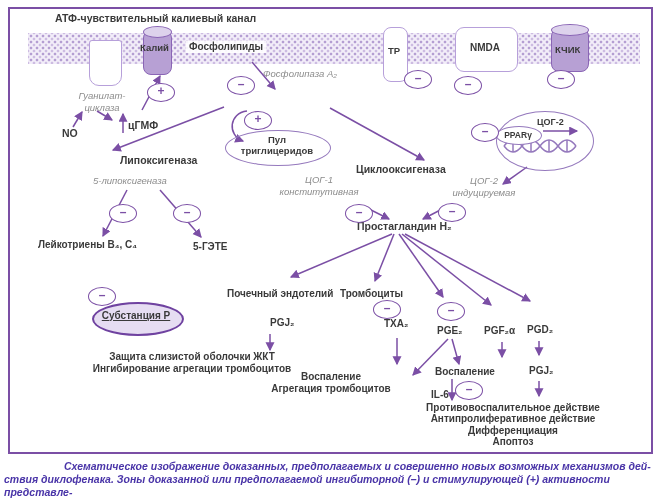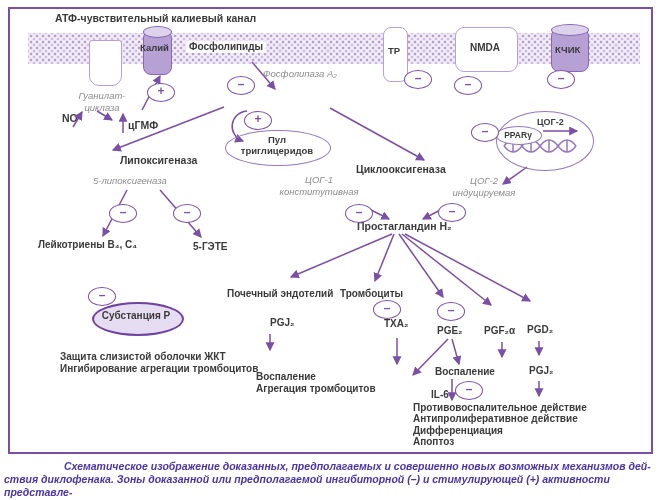--- a/index.html
+++ b/index.html
@@ -9,21 +9,21 @@
   .membrane{position:absolute;left:28px;top:33px;width:612px;height:31px;background-color:#f3eef9;
     background-image:
       radial-gradient(circle at 3px 3px,#b49ed2 1.1px,rgba(0,0,0,0) 1.7px),
       radial-gradient(circle at 3px 3px,#cdbce2 1.1px,rgba(0,0,0,0) 1.7px);
     background-size:6px 6px,6px 6px;background-position:0 0,3px 3px;}
   .lbl{position:absolute;font-weight:bold;font-size:10px;line-height:12px;white-space:nowrap;}
   .big{font-size:10.5px;}
   .gray{color:#8c8c8c;font-style:italic;font-weight:normal;font-size:9.5px;}
   .pre{white-space:pre-line;}
   .ctr{text-align:center;}
-  .rt{text-align:left;}
+  .rt{text-align:center;}
   .badge{position:absolute;width:26px;height:17px;border:1.6px solid #7b4fa5;border-radius:50%;
          background:#fff;color:#7b4fa5;font-weight:bold;font-size:12px;line-height:14px;text-align:center;z-index:6;}
   .plus{border-width:1.8px;}
   .box{position:absolute;background:#fff;border:1.5px solid #b7a0da;z-index:4;}
   .cyl{position:absolute;background:#b7a0d4;border:1.5px solid #8a65b5;border-radius:8px;z-index:4;}
   .cyl::before{content:"";position:absolute;left:-1px;top:-5px;width:100%;height:10px;background:#ddd2ec;
                border:1.5px solid #8a65b5;border-radius:50%;}
   .ellipse{position:absolute;border:1.4px solid #9579bd;border-radius:50%;z-index:5;}
   .onmem{background:rgba(255,255,255,.88);padding:0 3px;z-index:5;}
   .z5{z-index:5;}
@@ -117,30 +117,30 @@
   <div class="badge" style="left:345px;top:204px;">–</div>
   <div class="badge" style="left:438px;top:203px;">–</div>
   <div class="badge" style="left:471px;top:123px;">–</div>
   <div class="badge" style="left:373px;top:300px;">–</div>
   <div class="badge" style="left:437px;top:302px;">–</div>
   <div class="badge" style="left:455px;top:381px;">–</div>
   <div class="badge" style="left:88px;top:287px;">–</div>
 
   <div class="lbl gray ctr pre" style="left:60px;top:90px;width:84px;text-align:center;">Гуанилат-
 циклаза</div>
-  <div class="lbl big" style="left:62px;top:112px;">NO</div>
+  <div class="lbl big" style="left:62px;top:127px;">NO</div>
   <div class="lbl big" style="left:128px;top:119px;">цГМФ</div>
   <div class="lbl gray" style="left:263px;top:68px;">Фосфолипаза А₂</div>
   <div class="lbl ctr pre z5" style="left:227px;top:134px;width:100px;font-size:9.5px;line-height:11px;">Пул
 триглицеридов</div>
   <div class="lbl big" style="left:120px;top:154px;">Липоксигеназа</div>
   <div class="lbl gray" style="left:93px;top:175px;">5-липоксигеназа</div>
   <div class="lbl" style="left:38px;top:239px;">Лейкотриены В₄, С₄</div>
   <div class="lbl" style="left:193px;top:241px;">5-ГЭТЕ</div>
-  <div class="lbl ctr z5" style="left:94px;top:310px;width:84px;">Субстанция Р</div>
+  <div class="lbl ctr z5" style="left:94px;top:310px;width:84px;text-decoration:underline;">Субстанция Р</div>
   <div class="lbl gray ctr pre" style="left:269px;top:174px;width:100px;line-height:12px;">ЦОГ-1
 конститутивная</div>
   <div class="lbl big" style="left:356px;top:163px;">Циклооксигеназа</div>
   <div class="lbl gray ctr pre" style="left:434px;top:175px;width:100px;line-height:12px;">ЦОГ-2
 индуцируемая</div>
   <div class="lbl ctr z5" style="left:498px;top:129px;width:40px;font-size:8.5px;z-index:7;">PPARγ</div>
   <div class="lbl z5" style="left:537px;top:116px;font-size:9px;">ЦОГ-2</div>
   <div class="lbl big" style="left:357px;top:220px;">Простагландин Н₂</div>
   <div class="lbl" style="left:227px;top:288px;">Почечный эндотелий</div>
   <div class="lbl" style="left:340px;top:288px;">Тромбоциты</div>

